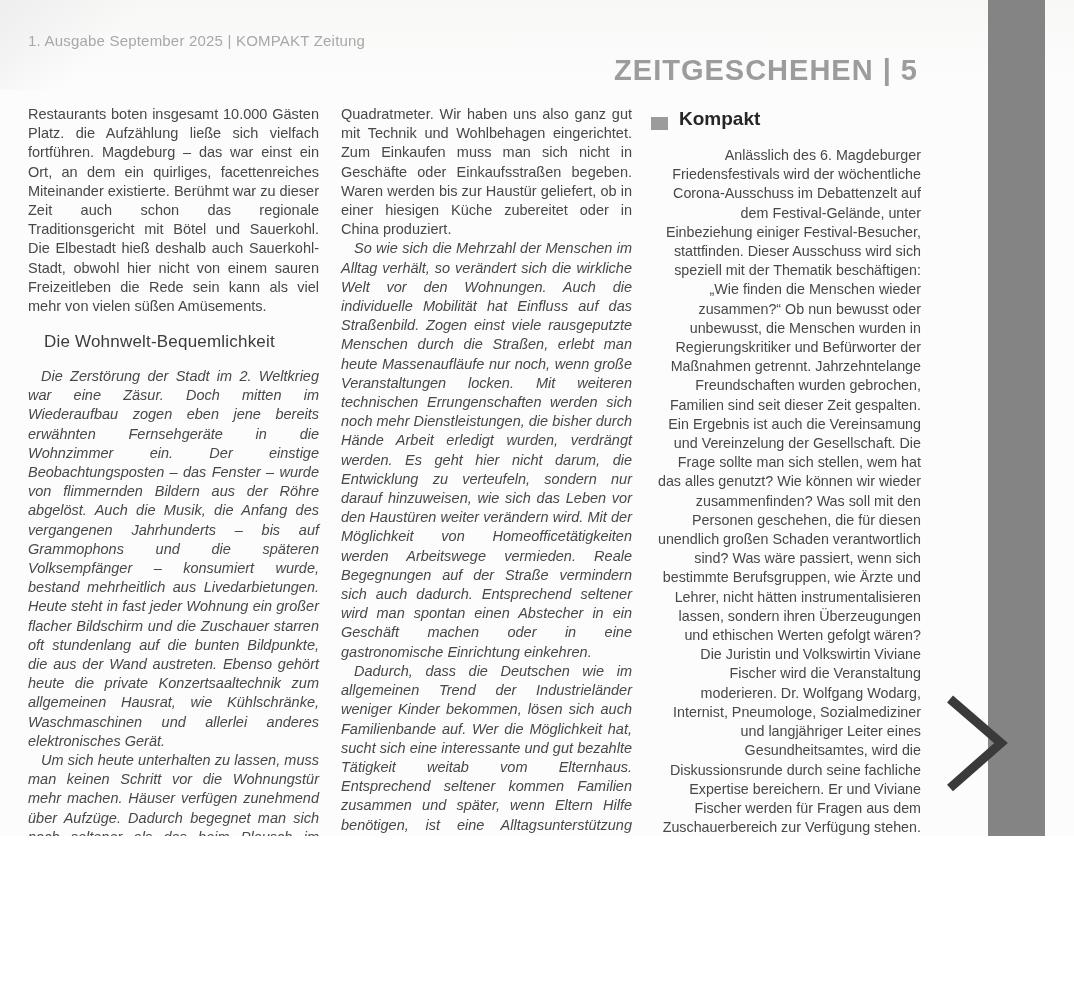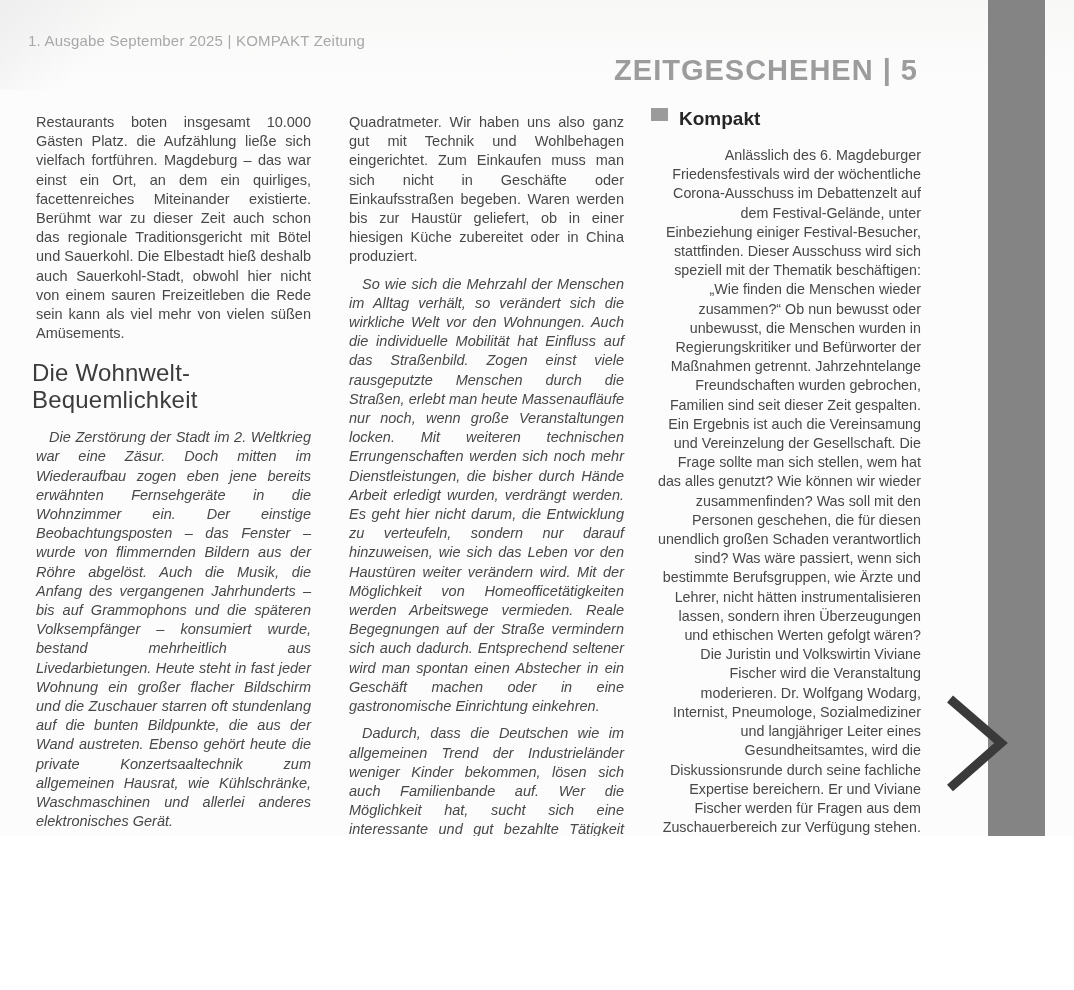--- a/index.html
+++ b/index.html
@@ -33,28 +33,28 @@
     font-size: 14.5px; line-height: 19.2px; color: #484848;
     text-align: justify;
     hyphens: auto; -webkit-hyphens: auto;
   }
   .col1 { left: 28px;  width: 291px; }
   .col2 { left: 341px; width: 291px; }
   .col3 {
     position: absolute; left: 651px; top: 108px; width: 270px;
     color: #484848;
   }
-  .col p { margin: 8px; }
+  .col p { margin: 0; }
   .col p.indent { text-indent: 13px; font-style: italic; }
   .section-heading {
-    font-size: 24px; font-weight: 400; color: #3c3c3c;
-    margin: 17px 0 15px 4px; letter-spacing: 0.2px; text-align: left;
+    font-size: 17px; font-weight: 400; color: #3c3c3c;
+    margin: 17px 0 15px 16px; letter-spacing: 0.2px; text-align: left;
     line-height: 1.1;
   }
-  .kicker { display: flex; align-items: flex-start; gap: 11px; }
+  .kicker { display: flex; align-items: flex-end; gap: 11px; }
   .kicker-square {
     display: inline-block; width: 17px; height: 13px; background: #9b9b9b;
   }
   .kicker-label { font-size: 19px; font-weight: 700; color: #262626; }
   .art-title {
     margin-top: 13px;
     font-size: 20.5px; line-height: 26px; color: #3e3e3e; font-weight: 400;
   }
   .art-body {
     margin-top: 16px;

